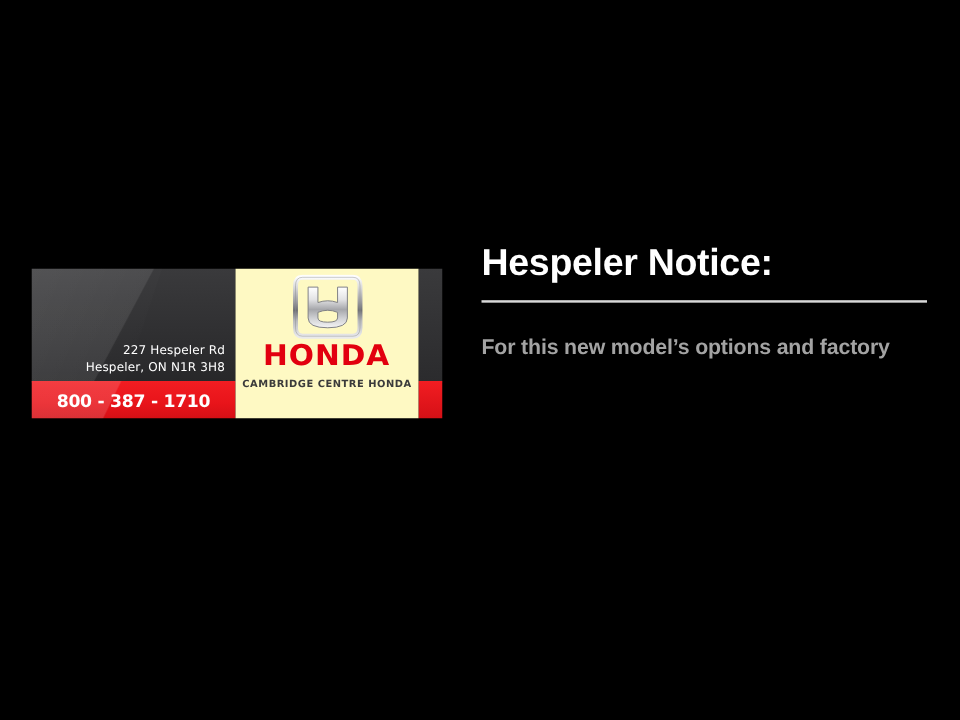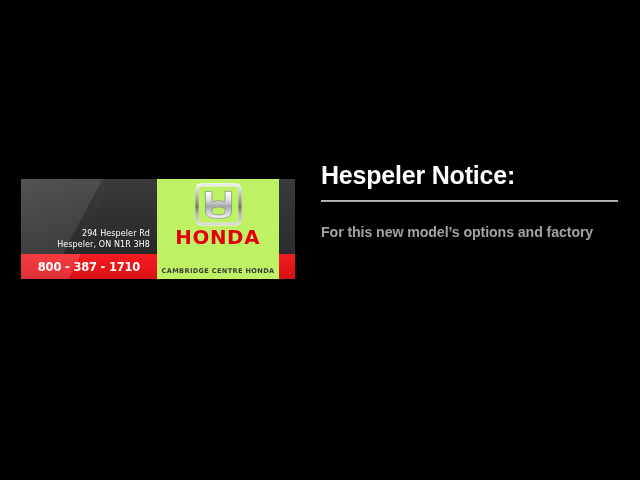--- a/index.html
+++ b/index.html
@@ -121,21 +121,21 @@
     background: linear-gradient(180deg, #f21d22 0%, #d51016 100%);
   }
 
   
   .honda-panel {
     position: absolute;
     left: 136px;
     top: 0;
     width: 122px;
     height: 100px;
-    background: #bef264;
+    background: #fef9c3;
     display: flex;
     flex-direction: column;
     align-items: center;
     z-index: 2;
   }
 
   .honda-emblem {
     margin-top: 4px;
     width: 47px;
     height: 43px;
@@ -148,21 +148,21 @@
     font-family: "DejaVu Sans", sans-serif;
     font-weight: bold;
     font-size: 19px;
     letter-spacing: 0.6px;
     line-height: 20px;
     white-space: nowrap;
     transform: scaleX(1.04);
   }
 
   .honda-sub {
-    margin-top: 20px;
+    margin-top: 5px;
     color: #3b3b3b;
     font-family: "DejaVu Sans", sans-serif;
     font-size: 6.6px;
     font-weight: bold;
     letter-spacing: 0.35px;
     white-space: nowrap;
   }
 
   
   .notice {
@@ -205,21 +205,21 @@
 
 <div id="stage">
 
   <div class="banner">
 
     <div class="banner-rightdark"></div>
     <div class="banner-rightred"></div>
 
     <div class="banner-dark">
       <div class="addr">
-        <div>294 Hespeler Rd</div>
+        <div>227 Hespeler Rd</div>
         <div>Hespeler, ON N1R 3H8</div>
       </div>
     </div>
 
     <div class="banner-red">
       <div class="phone">800 - 387 - 1710</div>
     </div>
 
     <div class="honda-panel">
 

